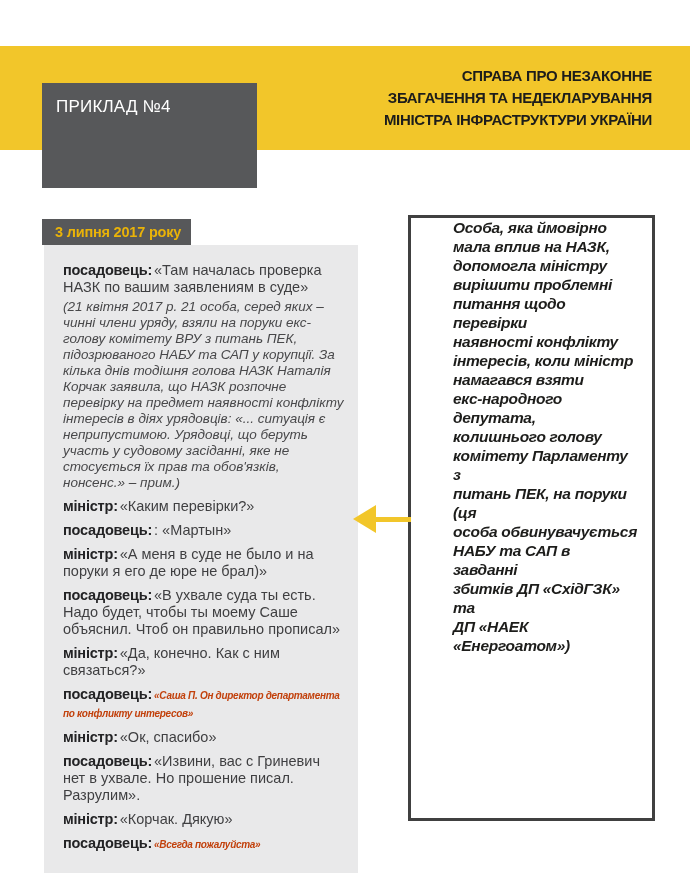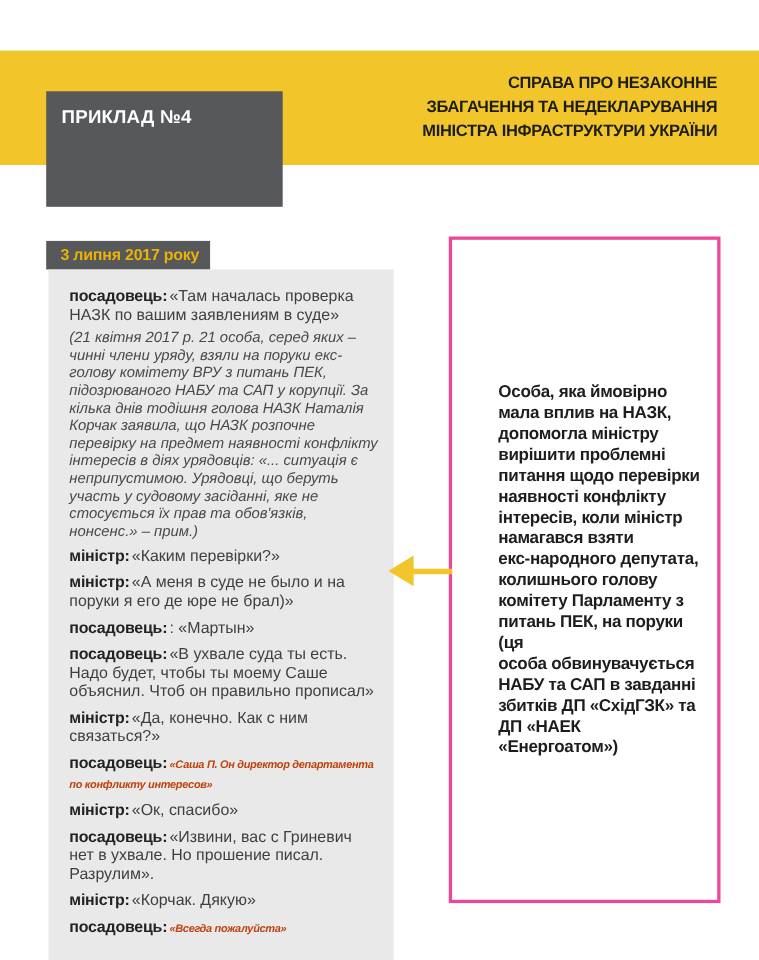--- a/index.html
+++ b/index.html
@@ -17,21 +17,21 @@
   .case-title {
     text-align:right; font-weight:bold; font-size:15px; line-height:22px;
     letter-spacing:-0.3px; color:#1d1d1b; white-space:pre-line;
     text-transform:uppercase;
   }
   
   .example-box {
     position:absolute; left:42px; top:83px; width:215px; height:105px;
     background:#57585A; color:#ffffff; padding:14px 14px;
   }
-  .example-label { font-size:17px; font-weight:bold; letter-spacing:0.2px; }
+  .example-label { font-size:17px; font-weight:normal; letter-spacing:0.2px; }
   .example-subtitle {
     margin-top:10px; font-size:13px; font-weight:bold; line-height:15.5px;
     white-space:pre-line;
   }
   
   .date-box {
     position:absolute; left:42px; top:219px; width:149px; height:26px;
     background:#57585A; color:#eab308; font-weight:bold; font-size:14.5px;
     display:flex; align-items:center; padding-left:13px; letter-spacing:-0.2px;
   }
@@ -44,21 +44,21 @@
   .msg:last-child { margin-bottom:0; }
   .speaker { font-weight:bold; color:#232325; letter-spacing:-0.2px; margin-right:2px; }
   .note {
     font-style:italic; font-size:13.5px; line-height:16px; color:#48484a;
     margin-top:3px;
   }
   .condensed { font-weight:bold; font-size:10px; letter-spacing:-0.3px; color:#c2410c;font-style:italic; }
   
   .annotation {
     position:absolute; left:408px; top:215px; width:247px; height:606px;
-    border:3px solid #ec4899; background:#ffffff; display:flex; align-items:center;
+    border:3px solid #404040; background:#ffffff; display:flex; align-items:flex-start;font-style:italic;
   }
   .annotation-text {
     padding-left:42px; padding-right:14px; font-weight:bold; font-size:15.5px;
     line-height:19px; color:#1d1d1b; white-space:pre-line; letter-spacing:-0.3px;
   }
   
   .arrow-shaft {
     position:absolute; left:371px; top:517px; width:40px; height:5px; background:#F2C62A;
   }
   .arrow-head {
@@ -86,24 +86,24 @@
 
   <div class="chat">
     <div class="msg">
       <span class="speaker">посадовець:</span><span class="text">«Там началась проверка НАЗК по вашим заявлениям в суде»</span>
       <div class="note">(21 квітня 2017 р. 21 особа, серед яких – чинні члени уряду, взяли на поруки екс-голову комітету ВРУ з питань ПЕК, підозрюваного НАБУ та САП у корупції. За кілька днів тодішня голова НАЗК Наталія Корчак заявила, що НАЗК розпочне перевірку на предмет наявності конфлікту інтересів в діях урядовців: «... ситуація є неприпустимою. Урядовці, що беруть участь у судовому засіданні, яке не стосується їх прав та обов'язків, нонсенс.» – прим.)</div>
     </div>
     <div class="msg">
       <span class="speaker">міністр:</span><span class="text">«Каким перевірки?»</span>
     </div>
     <div class="msg">
-      <span class="speaker">міністр:</span><span class="text">«А меня в суде не было и на поруки я его де юре не брал)»</span>
+      <span class="speaker">посадовець:</span><span class="text">: «Мартын»</span>
     </div>
     <div class="msg">
-      <span class="speaker">посадовець:</span><span class="text">: «Мартын»</span>
+      <span class="speaker">міністр:</span><span class="text">«А меня в суде не было и на поруки я его де юре не брал)»</span>
     </div>
     <div class="msg">
       <span class="speaker">посадовець:</span><span class="text">«В ухвале суда ты есть. Надо будет, чтобы ты моему Саше объяснил. Чтоб он правильно прописал»</span>
     </div>
     <div class="msg">
       <span class="speaker">міністр:</span><span class="text">«Да, конечно. Как с ним связаться?»</span>
     </div>
     <div class="msg">
       <span class="speaker">посадовець:</span><span class="text condensed">«Саша П. Он директор департамента по конфликту интересов»</span>
     </div>

